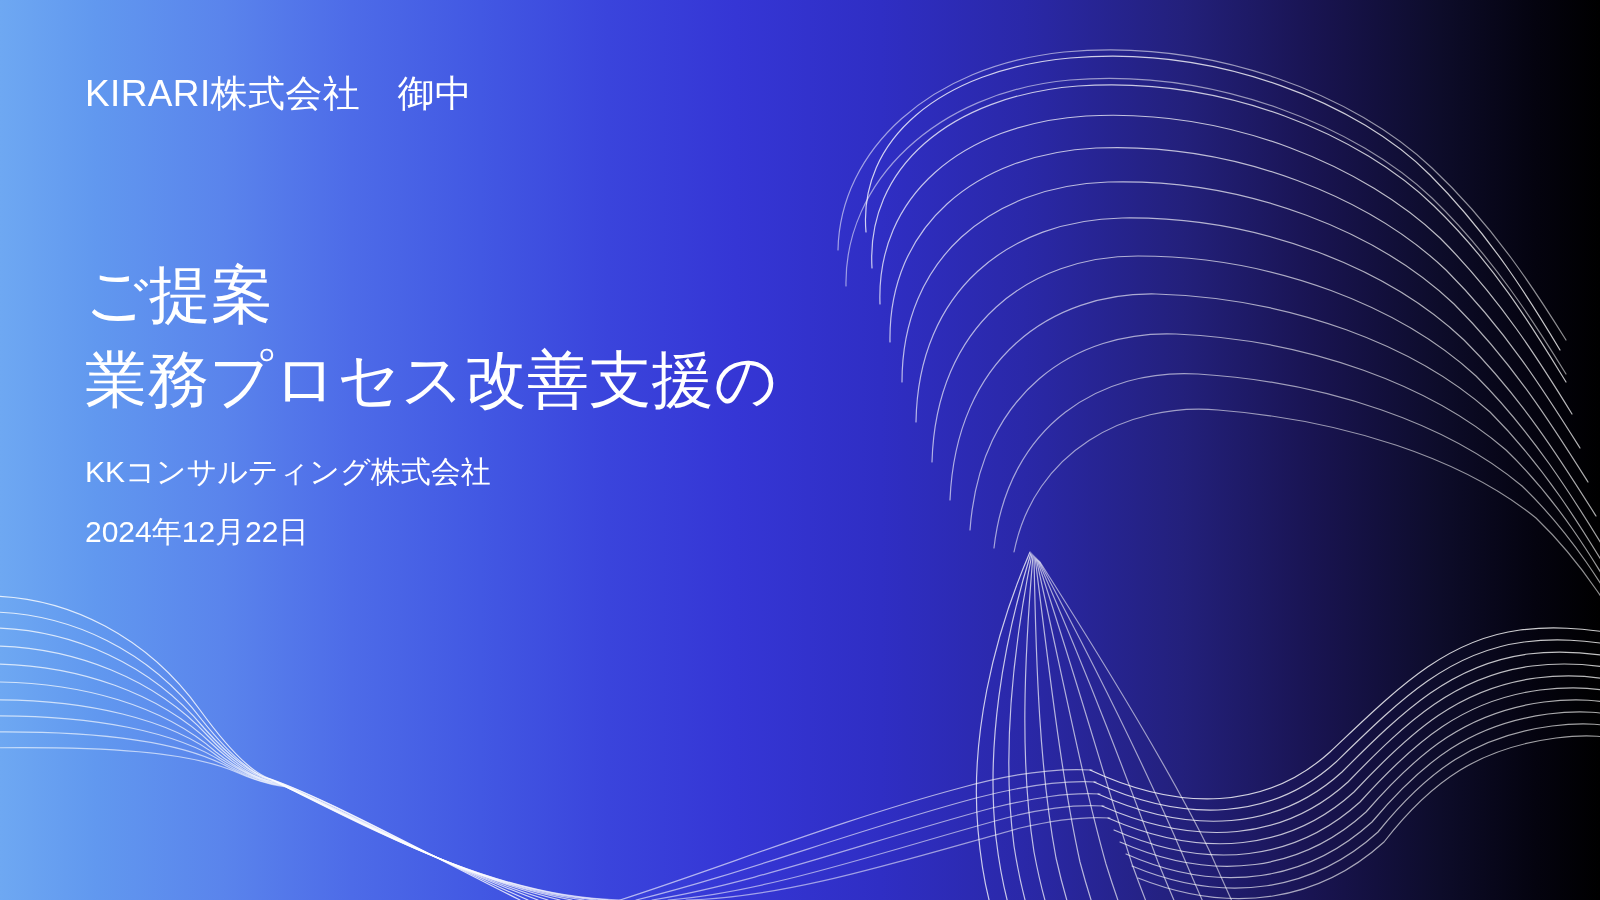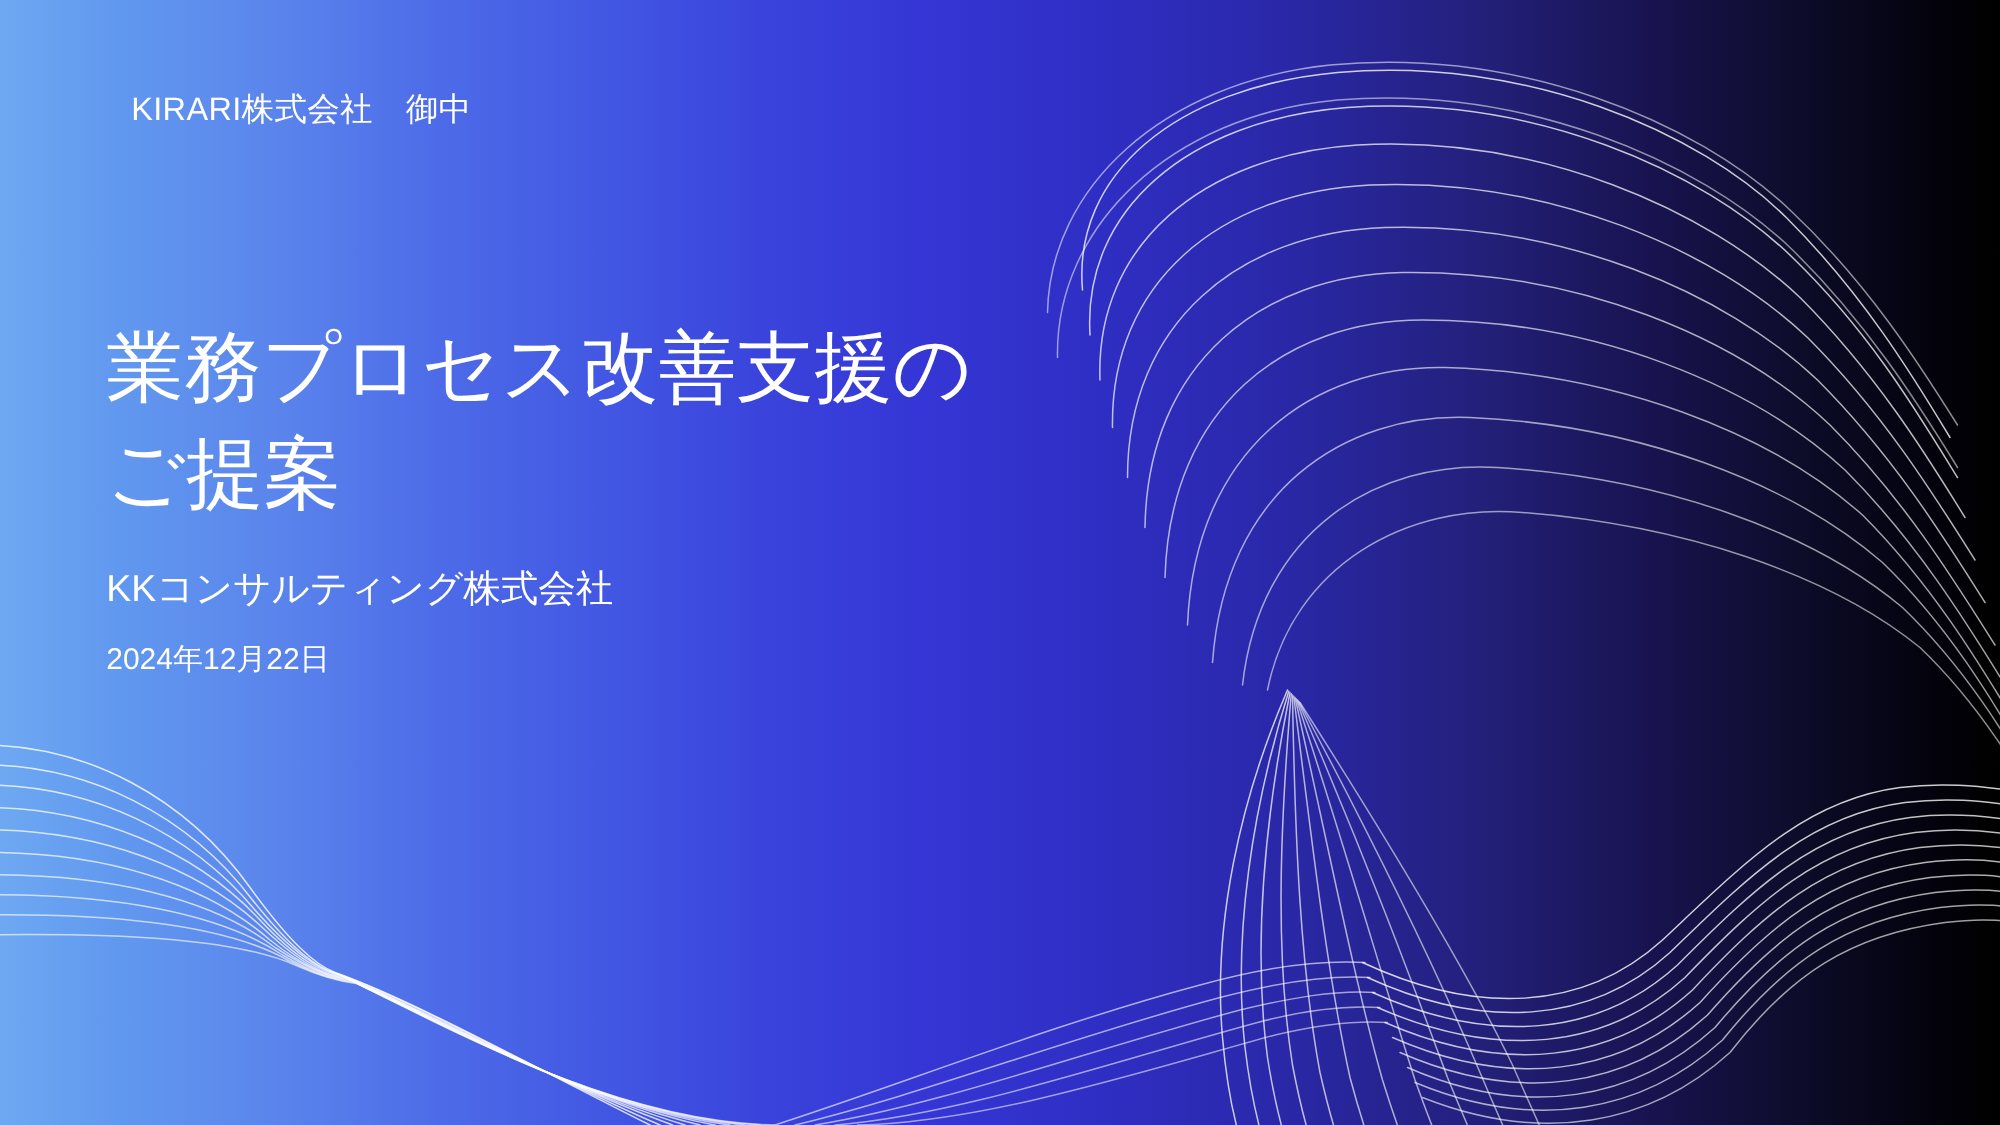--- a/index.html
+++ b/index.html
@@ -53,26 +53,25 @@
     left: 0;
     top: 0;
     width: 1600px;
     height: 900px;
   }
 
   .addressee {
     position: absolute;
     left: 85px;
     top: 72px;
-    font-size: 26px;
+    font-size: 37px;
     line-height: 1.2;
     color: #ffffff;
     letter-spacing: 0.01em;
     white-space: pre;
-    margin-left: 20px;
   }
 
   .deck-title {
     position: absolute;
     left: 85px;
     top: 210px;
     width: 760px;
     font-size: 62px;
     line-height: 1.38;
     color: #ffffff;
@@ -94,21 +93,21 @@
     color: #ffffff;
     white-space: pre;
   }
   .meta-company {
     font-size: 30px;
     line-height: 1.25;
     margin-bottom: 22px;
     margin-top: 13px;
   }
   .meta-date {
-    font-size: 24px;
+    font-size: 30px;
     line-height: 1.25;
   }
 </style>
 </head>
 <body>
 
 <div id="slide">
 
   <svg id="deco-layer" viewBox="0 0 1600 900" preserveAspectRatio="none">
 
@@ -178,22 +177,22 @@
       <path d="M668,900 C768,892 888,850 1006,818 C1044,808 1074,804 1104,806" stroke-width="1.2" stroke-opacity="0.56"></path>
       <path d="M686,900 C786,898 904,860 1020,828 C1054,820 1082,816 1110,818" stroke-width="1.2" stroke-opacity="0.54"></path>
     </g>
   </svg>
 
   <div id="text-layer">
 
     <div class="addressee">KIRARI株式会社　御中</div>
 
     <h1 class="deck-title">
+      <span class="title-line">ご提案</span>
       <span class="title-line">業務プロセス改善支援の</span>
-      <span class="title-line">ご提案</span>
     </h1>
 
     <div class="meta">
       <span class="meta-line meta-company">KKコンサルティング株式会社</span>
       <span class="meta-line meta-date">2024年12月22日</span>
     </div>
 
   </div>
 </div>
 

